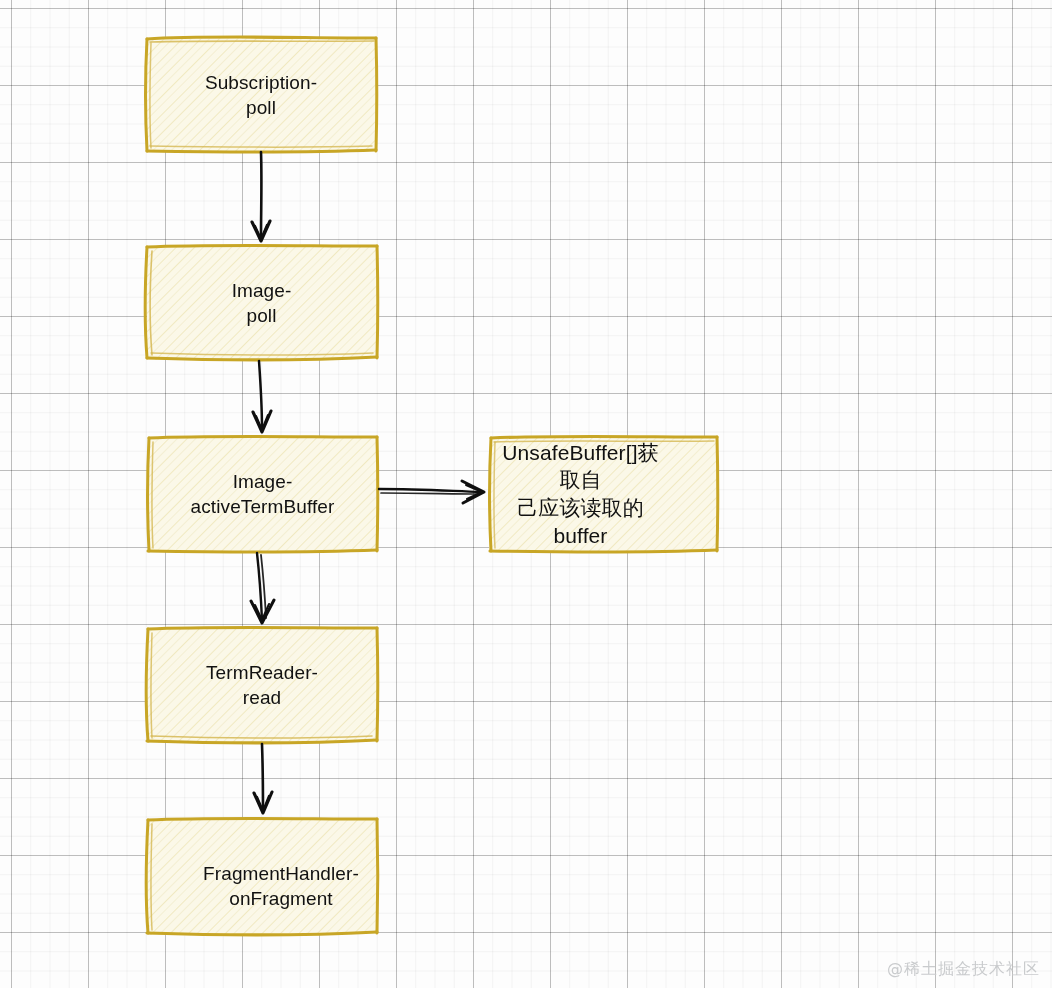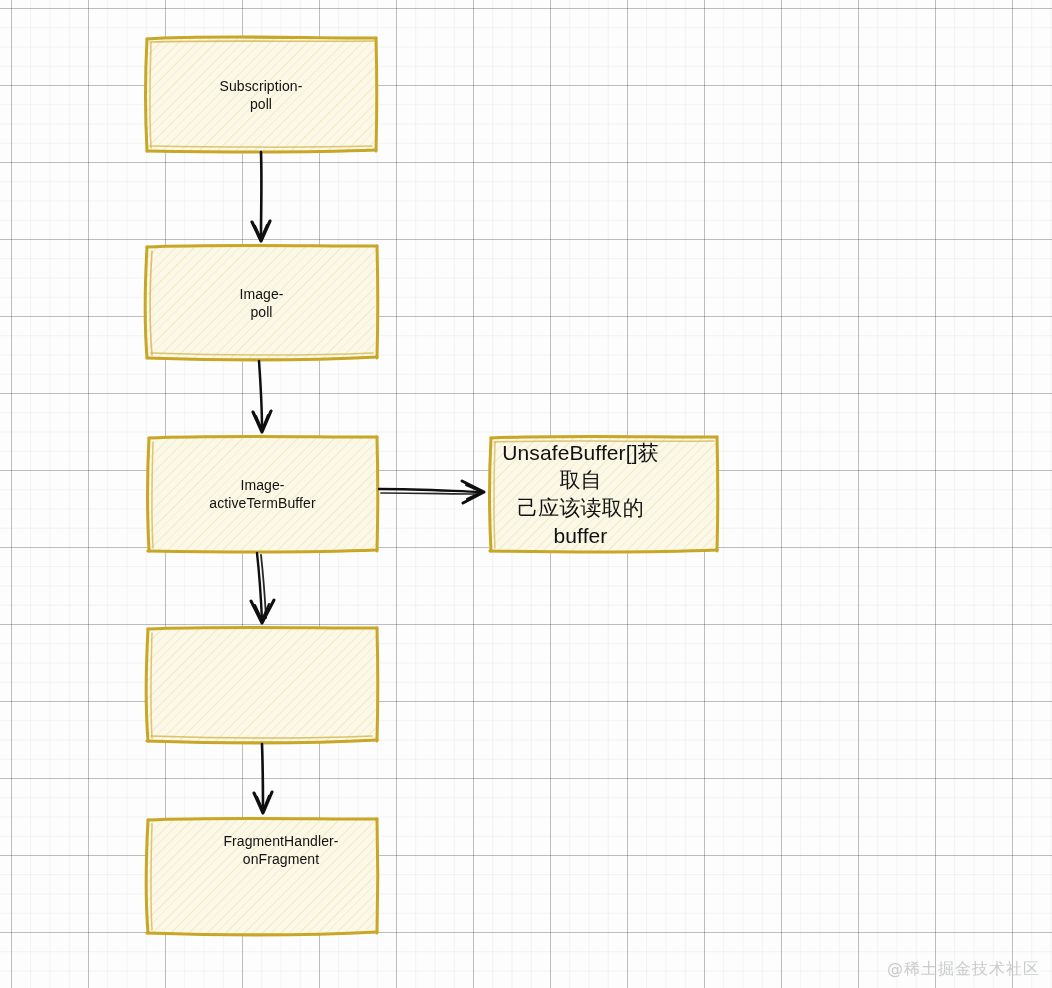--- a/index.html
+++ b/index.html
@@ -38,21 +38,21 @@
     height: 988px;
   }
   .node {
     position: absolute;
     display: flex;
     align-items: center;
     justify-content: center;
     text-align: center;
     box-sizing: border-box;
     color: #111111;
-    font-size: 14px;
+    font-size: 19px;
     line-height: 1.32;
     letter-spacing: 0.1px;
     padding: 4px 10px;
     white-space: pre-line;
     z-index: 3;
     pointer-events: auto;
   }
   .node-cjk {
     font-family: "Liberation Sans", "DejaVu Sans", sans-serif;
     font-size: 21px;
@@ -184,19 +184,21 @@
 
   <div class="node" style="left:145px; top:245px; width:233px; height:116px;">Image-
 poll</div>
 
   <div class="node" style="left:147px; top:436px; width:231px; height:116px;">Image-
 activeTermBuffer</div>
 
   <div class="node node-cjk" style="left:489px; top:436px; width:183px; height:116px;">UnsafeBuffer[]获取自
 己应该读取的buffer</div>
 
-
-  <div class="node" style="left:146px; top:782px; width:232px; height:136px;padding-left:48px;">FragmentHandler-
+  <div class="node" style="left:146px; top:627px; width:232px; height:116px;">TermReader-
+read</div>
+
+  <div class="node" style="left:146px; top:818px; width:232px; height:136px;padding-left:48px;">FragmentHandler-
 onFragment</div>
 
   <div class="watermark">@稀土掘金技术社区</div>
 
 </div>
 
 </body></html>

